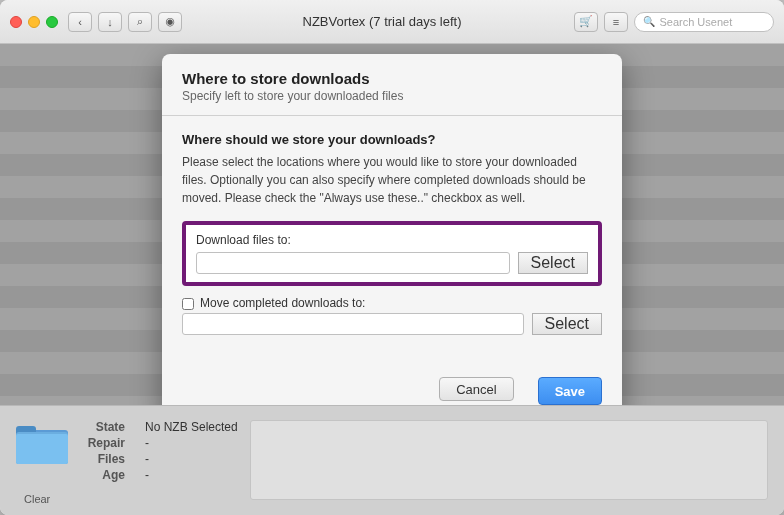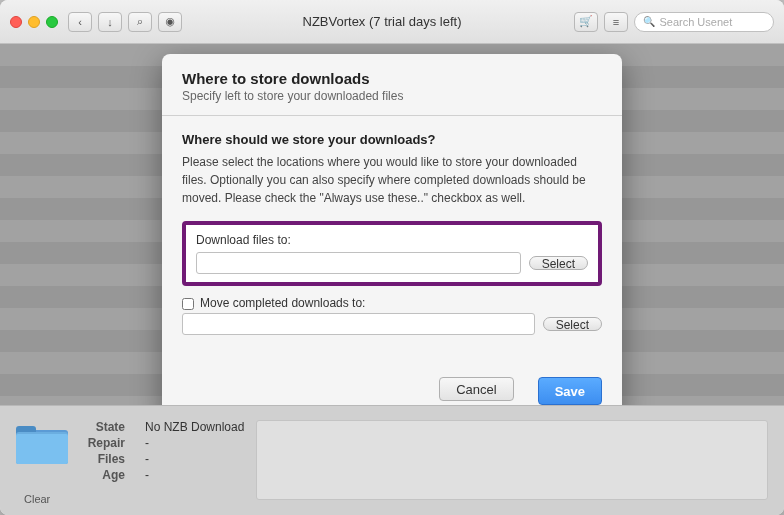--- a/index.html
+++ b/index.html
@@ -219,26 +219,26 @@
       border: 1px solid #c0c0c0;
       border-radius: 3px;
       background: #fff;
       padding: 0 4px;
       font-size: 12px;
       color: #333;
       outline: none;
     }
 
     .select-btn {
-      height: 14px;
+      height: 22px;
       padding: 0 12px;
       background: linear-gradient(to bottom, #f7f7f7, #e3e3e3);
       border: 1px solid #b0b0b0;
-      border-radius: 8px;
-      font-size: 12px;
+      border-radius: 0;
+      font-size: 16px;
       color: #333;
       cursor: pointer;
       white-space: nowrap;
     }
 
     
     .move-completed-section {
       margin-bottom: 16px;
     }
 
@@ -452,21 +452,21 @@
         <rect x="0" y="8" width="52" height="34" rx="3" ry="3" fill="#5b9bd5"></rect>
         <rect x="0" y="4" width="20" height="10" rx="3" ry="3" fill="#4a8cc4"></rect>
         <rect x="0" y="10" width="52" height="32" rx="3" ry="3" fill="#6baee0"></rect>
         <rect x="0" y="12" width="52" height="30" rx="2" ry="2" fill="#7ac0f0"></rect>
       </svg>
     </div>
 
     <div class="file-info">
       <div class="info-row">
         <span class="info-label">State</span>
-        <span class="info-value">No NZB Download</span>
+        <span class="info-value">No NZB Selected</span>
       </div>
       <div class="info-row">
         <span class="info-label">Repair</span>
         <span class="info-value">-</span>
       </div>
       <div class="info-row">
         <span class="info-label">Files</span>
         <span class="info-value">-</span>
       </div>
       <div class="info-row">

